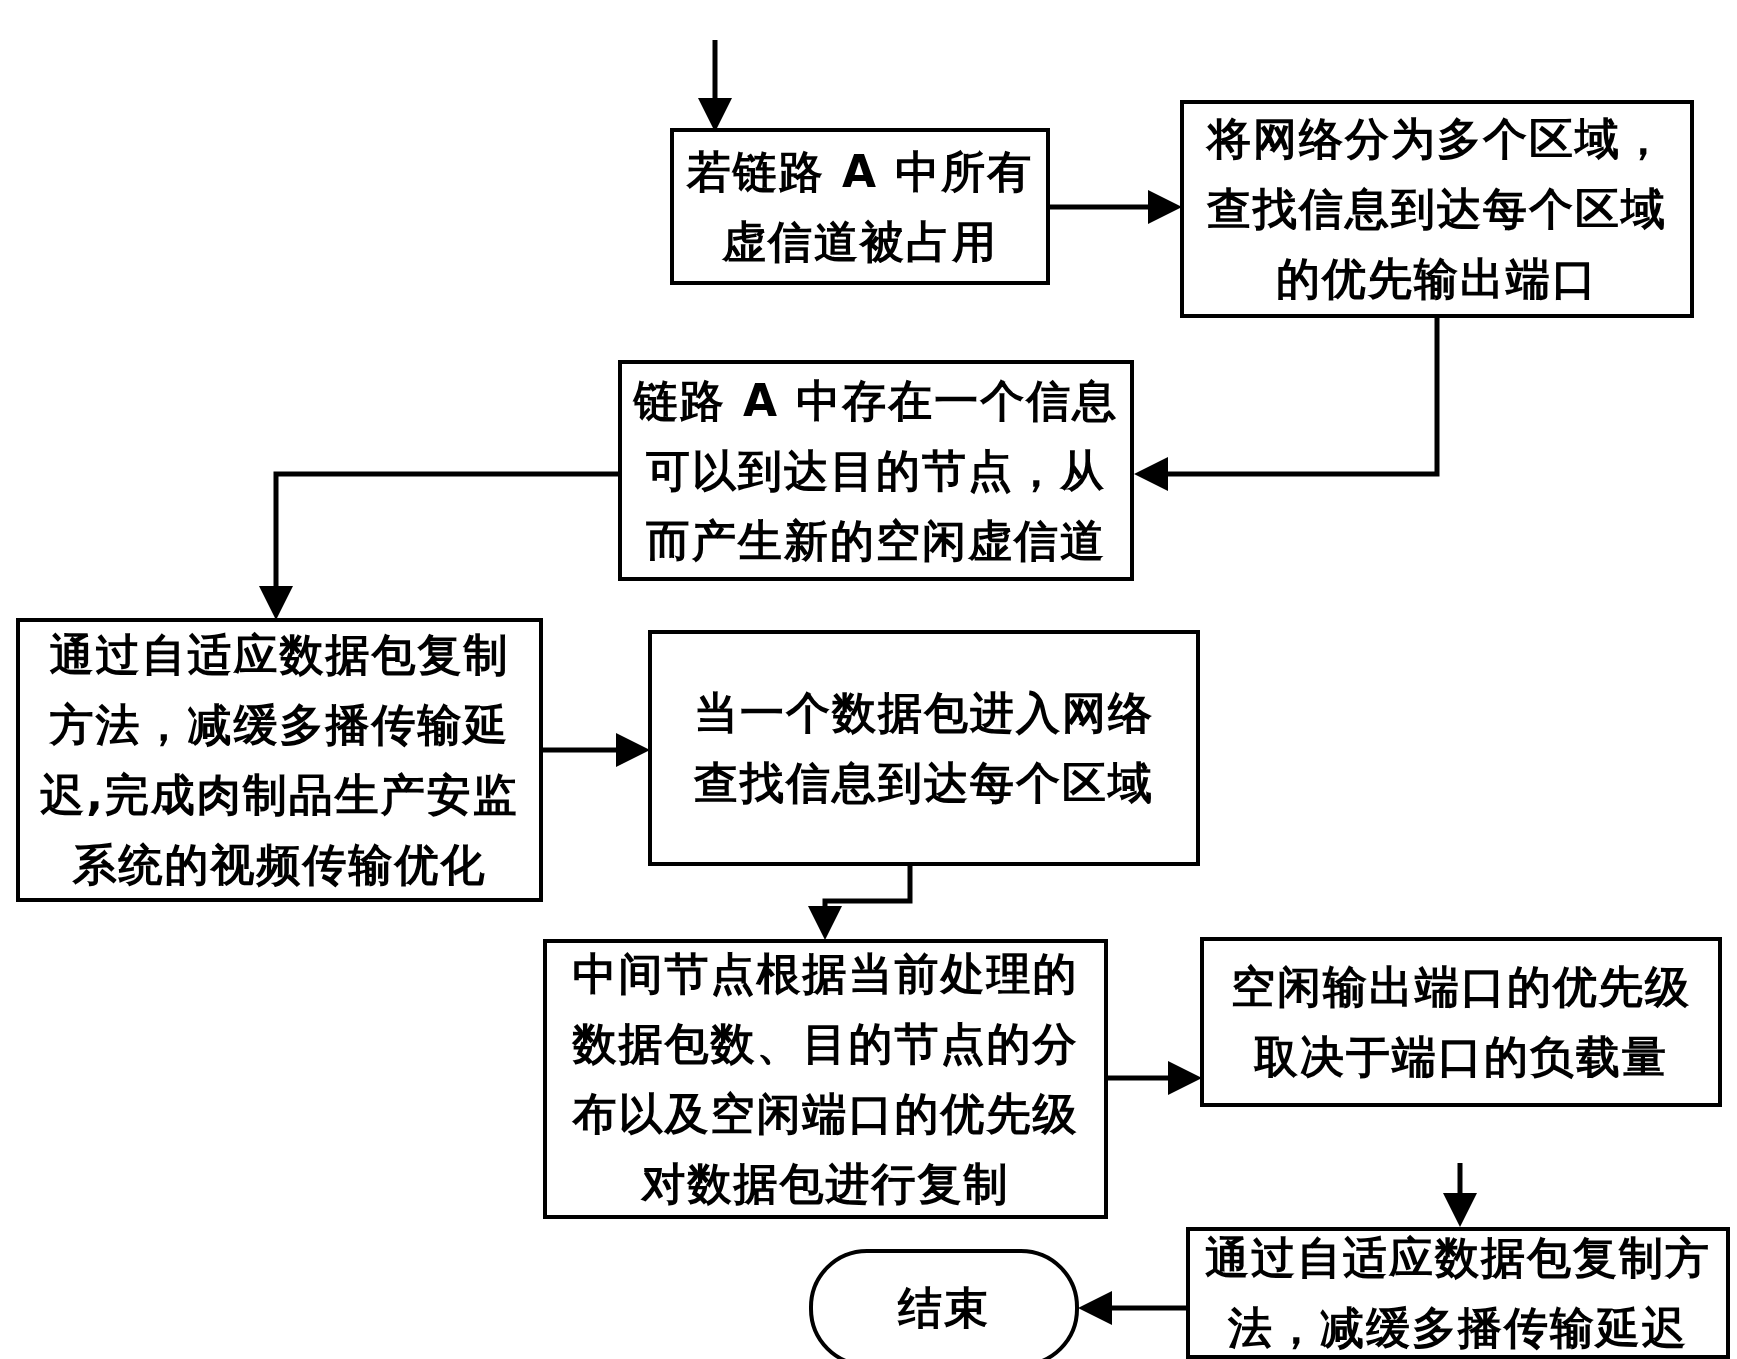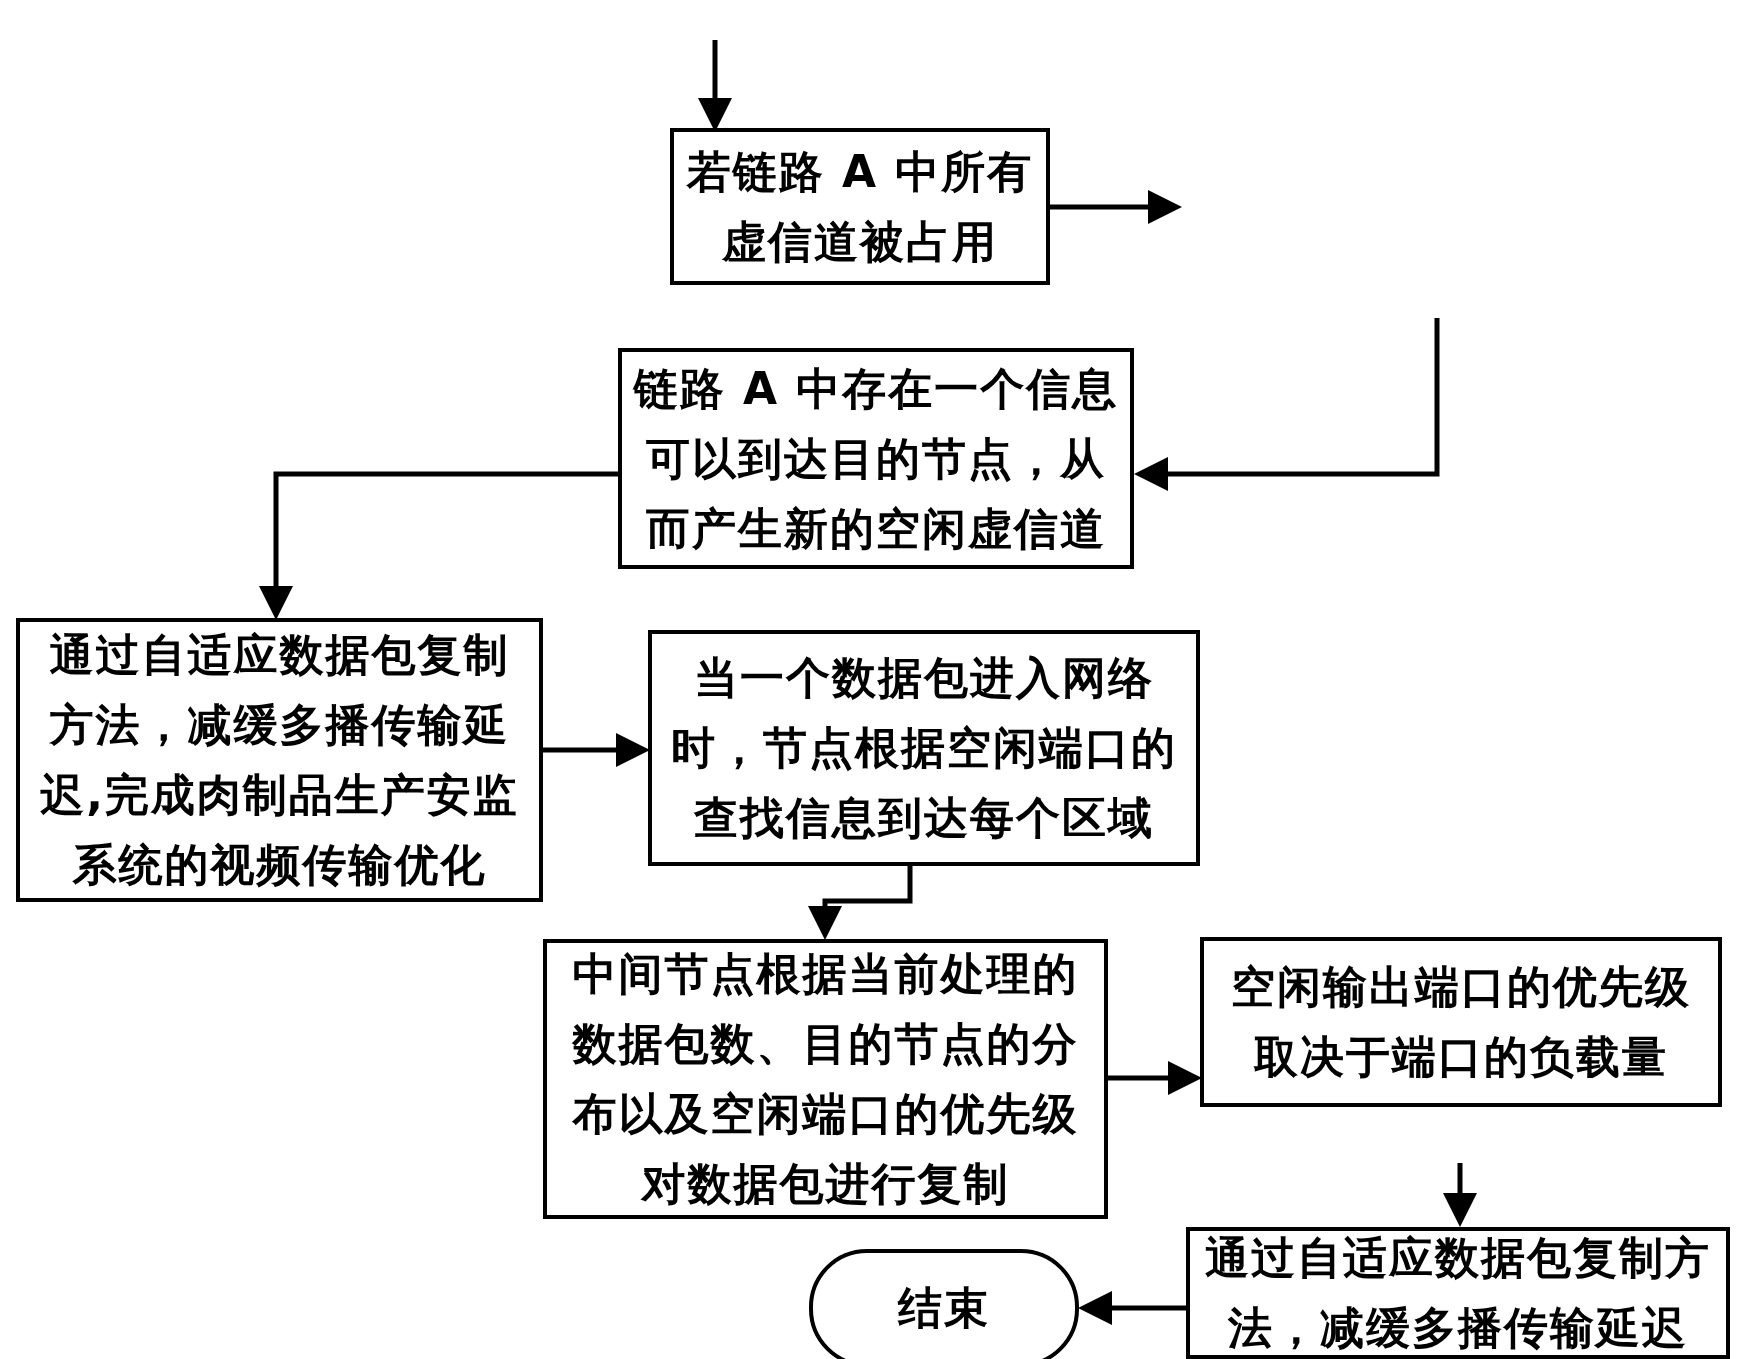--- a/index.html
+++ b/index.html
@@ -77,37 +77,41 @@
       <polygon points="1443,1153 1477,1153 1460,1187"></polygon>
       <polygon points="1112,1251 1112,1285 1078,1268"></polygon>
     </g>
   </svg>
 
   <div class="node" style="left:670px; top:88px; width:380px; height:157px;">
     <span class="line">若链路 A 中所有</span>
     <span class="line">虚信道被占用</span>
   </div>
 
+  <div class="node" style="left:1180px; top:60px; width:514px; height:218px;">
+    <span class="line">将网络分为多个区域，</span>
+    <span class="line">查找信息到达每个区域</span>
+    <span class="line">的优先输出端口</span>
+  </div>
 
-  <div class="node" style="left:618px; top:308px; width:516px; height:221px;">
+  <div class="node" style="left:618px; top:320px; width:516px; height:221px;">
     <span class="line">链路 A 中存在一个信息</span>
     <span class="line">可以到达目的节点，从</span>
     <span class="line">而产生新的空闲虚信道</span>
   </div>
 
   <div class="node" style="left:16px; top:578px; width:527px; height:284px;">
     <span class="line">通过自适应数据包复制</span>
     <span class="line">方法，减缓多播传输延</span>
     <span class="line">迟,完成肉制品生产安监</span>
     <span class="line">系统的视频传输优化</span>
   </div>
 
   <div class="node" style="left:648px; top:590px; width:552px; height:236px;text-align:center;">
     <span class="line">当一个数据包进入网络</span>
-    <span class="line">时，节点根据空闲端口的</span>
     <span class="line">查找信息到达每个区域</span>
   </div>
 
   <div class="node" style="left:543px; top:899px; width:565px; height:280px;">
     <span class="line">中间节点根据当前处理的</span>
     <span class="line">数据包数、目的节点的分</span>
     <span class="line">布以及空闲端口的优先级</span>
     <span class="line">对数据包进行复制</span>
   </div>
 

